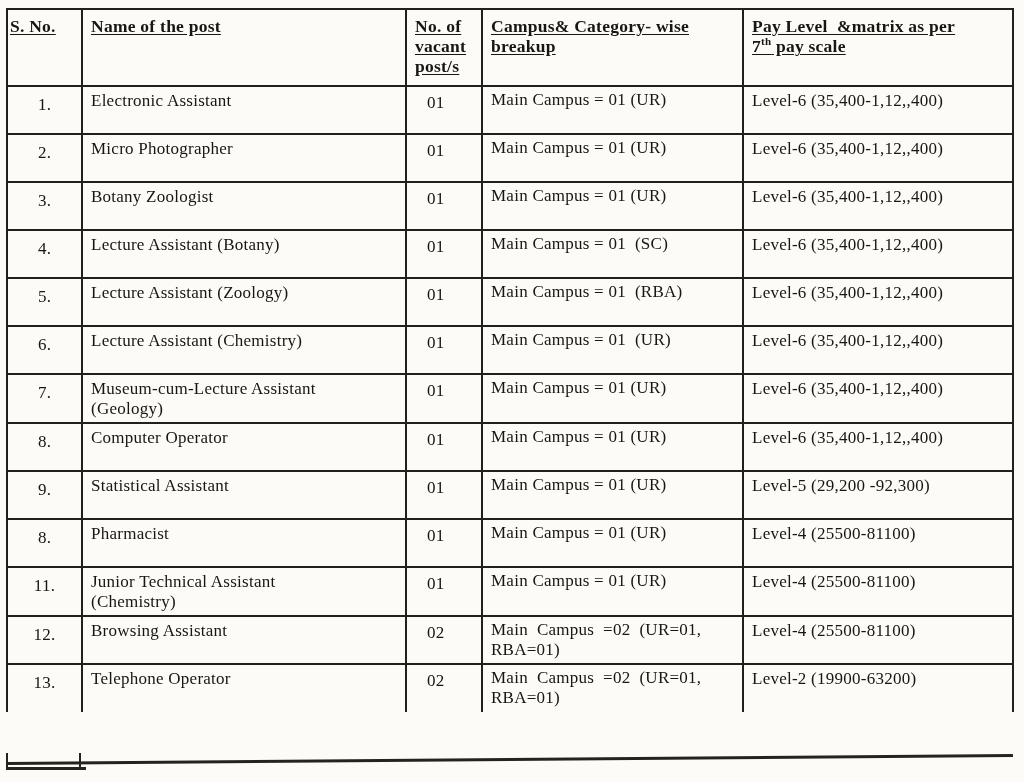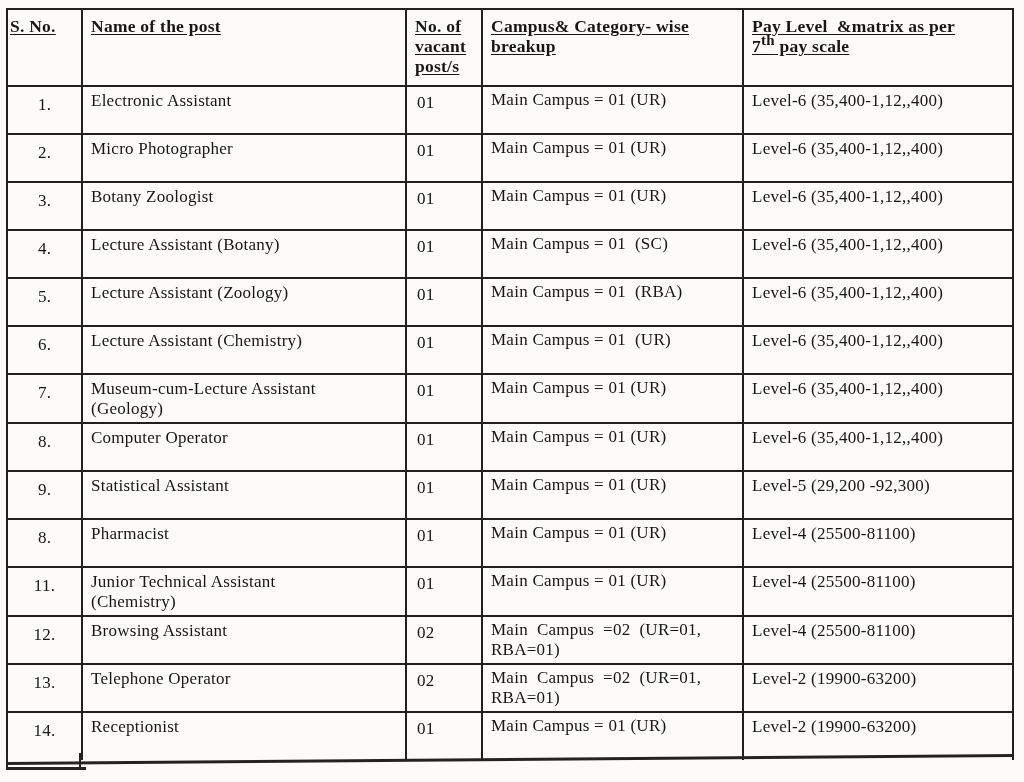--- a/index.html
+++ b/index.html
@@ -40,26 +40,26 @@
     text-align: left;
     text-decoration: underline;
     text-underline-offset: 2px;
     padding-top: 6px;
   }
   th.h-sno { padding-left: 2px; }
   thead tr { height: 77px; }
   tbody tr { height: 48px; }
   tbody td.b-sno { text-align: center; padding-top: 8px; }
   tbody td.b-name { }
-  tbody td.b-vacant { padding-top: 6px; padding-left: 10px; }
+  tbody td.b-vacant { padding-top: 6px; padding-left: 20px; }
   tbody td.b-campus { padding-top: 3px; }
   tbody td.b-pay { }
   tbody tr:last-child td { border-bottom: none; }
 
-  sup { font-size: 15px; line-height: 0; }
+  sup { font-size: 11px; line-height: 0; }
 
   
   .scan-line {
     position: absolute; background: #262220; height: 3px;
   }
   .scan-line-main {
     left: 7px; top: 762px; width: 1006px;
     transform: rotate(-0.45deg); transform-origin: left center;
   }
   .scan-line-stub { left: 6px; top: 767px; width: 80px; }
@@ -196,27 +196,20 @@
 
   <tr>
     <td class="b-sno">13.</td>
     <td class="b-name">Telephone Operator</td>
     <td class="b-vacant">02</td>
     <td class="b-campus">Main  Campus  =02  (UR=01,
 RBA=01)</td>
     <td class="b-pay">Level-2 (19900-63200)</td>
   </tr>
 
-  <tr>
-    <td class="b-sno">14.</td>
-    <td class="b-name">Receptionist</td>
-    <td class="b-vacant">01</td>
-    <td class="b-campus">Main Campus = 01 (UR)</td>
-    <td class="b-pay">Level-2 (19900-63200)</td>
-  </tr>
 </tbody>
   </table>
 
   <div class="scan-line scan-line-main"></div>
   <div class="scan-line scan-line-stub"></div>
   <div class="scan-vstub scan-vstub-left"></div>
   <div class="scan-vstub scan-vstub-col1"></div>
 
 </div>
 

